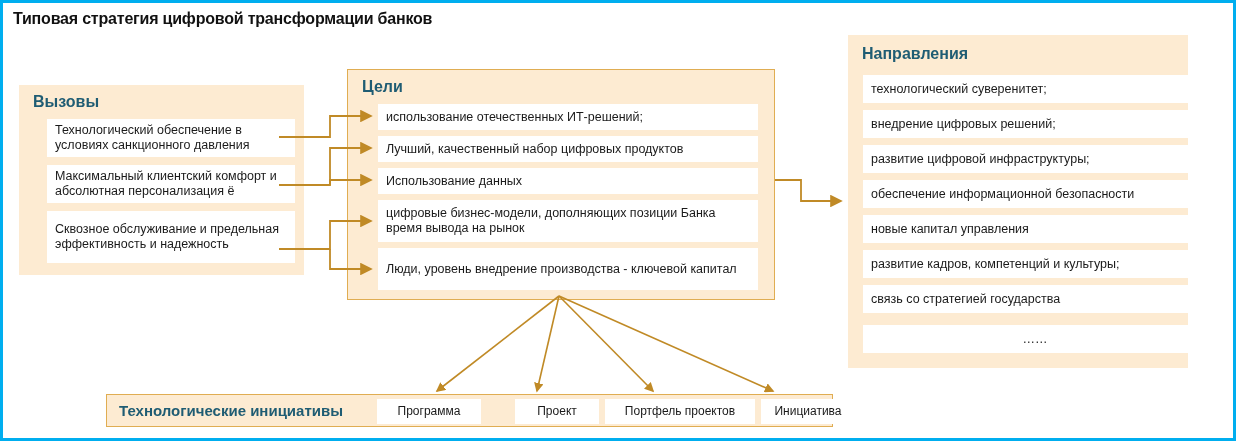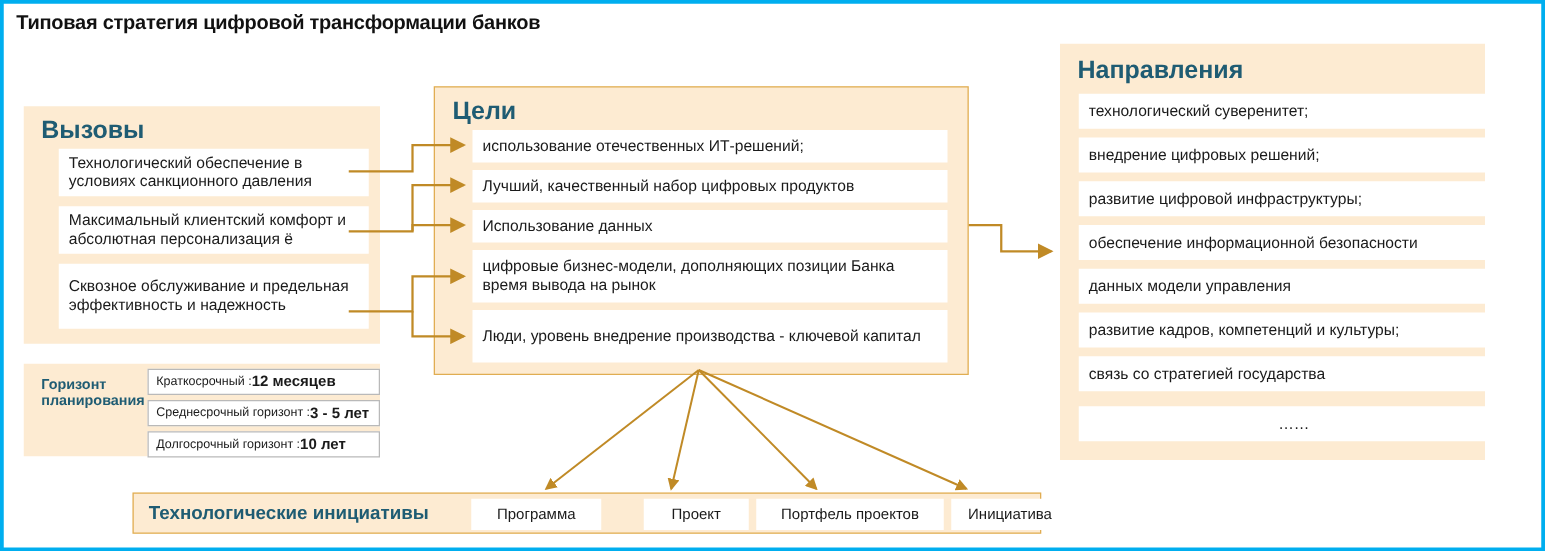--- a/index.html
+++ b/index.html
@@ -25,21 +25,21 @@
   }
   
   .panel{
     position:absolute;
     background:#fdebd2;
     box-sizing:border-box;
   }
   .panel.bordered{border:1px solid #e0ad52;}
   .panel-title{
     color:#1f5c73;font-weight:bold;
-    font-size:20px;white-space:nowrap;
+    font-size:16px;white-space:nowrap;
   }
   .wbox{
     background:#ffffff;
     box-sizing:border-box;
     display:flex;align-items:center;
     color:#1a1a1a;
     font-size:12.5px;
     line-height:15px;
     padding:3px 8px;
   }
@@ -97,41 +97,26 @@
     <div class="wbox" style="top:130px;height:42px;">цифровые  бизнес-модели, дополняющих позиции Банка время вывода на рынок</div>
     <div class="wbox" style="top:178px;height:42px;">Люди, уровень внедрение производства  - ключевой капитал</div>
   </div>
 
   <div class="panel" id="directions">
     <div class="panel-title">Направления</div>
     <div class="wbox" style="top:40px;">технологический суверенитет;</div>
     <div class="wbox" style="top:75px;">внедрение цифровых решений;</div>
     <div class="wbox" style="top:110px;">развитие  цифровой  инфраструктуры;</div>
     <div class="wbox" style="top:145px;">обеспечение  информационной  безопасности</div>
-    <div class="wbox" style="top:180px;">данных модели  управления</div>
+    <div class="wbox" style="top:180px;">новые капитал  управления</div>
     <div class="wbox" style="top:215px;">развитие  кадров, компетенций  и культуры;</div>
     <div class="wbox" style="top:250px;">связь со стратегией  государства</div>
     <div class="wbox" style="top:290px;justify-content:center;">……</div>
   </div>
 
-  <div class="panel" id="horizon">
-    <div class="panel-title">Горизонт планирования</div>
-    <div class="wbox thinborder" style="top:4px;">
-      <span>Краткосрочный  : </span>
-        <b>12 месяцев</b>
-    </div>
-    <div class="wbox thinborder" style="top:29px;">
-      <span>Среднесрочный горизонт : </span>
-        <b>3 - 5 лет</b>
-    </div>
-    <div class="wbox thinborder" style="top:54px;">
-      <span>Долгосрочный горизонт : </span>
-        <b>10 лет</b>
-    </div>
-  </div>
 
   <div class="panel bordered" id="initiatives">
     <div class="panel-title">Технологические инициативы</div>
     <div class="wbox" style="left:270px;width:104px;">Программа</div>
     <div class="wbox" style="left:408px;width:84px;">Проект</div>
     <div class="wbox" style="left:498px;width:150px;">Портфель  проектов</div>
     <div class="wbox" style="left:654px;width:94px;">Инициатива</div>
   </div>
 
   <svg id="connectors" viewBox="0 0 1236 441" xmlns="http://www.w3.org/2000/svg">

